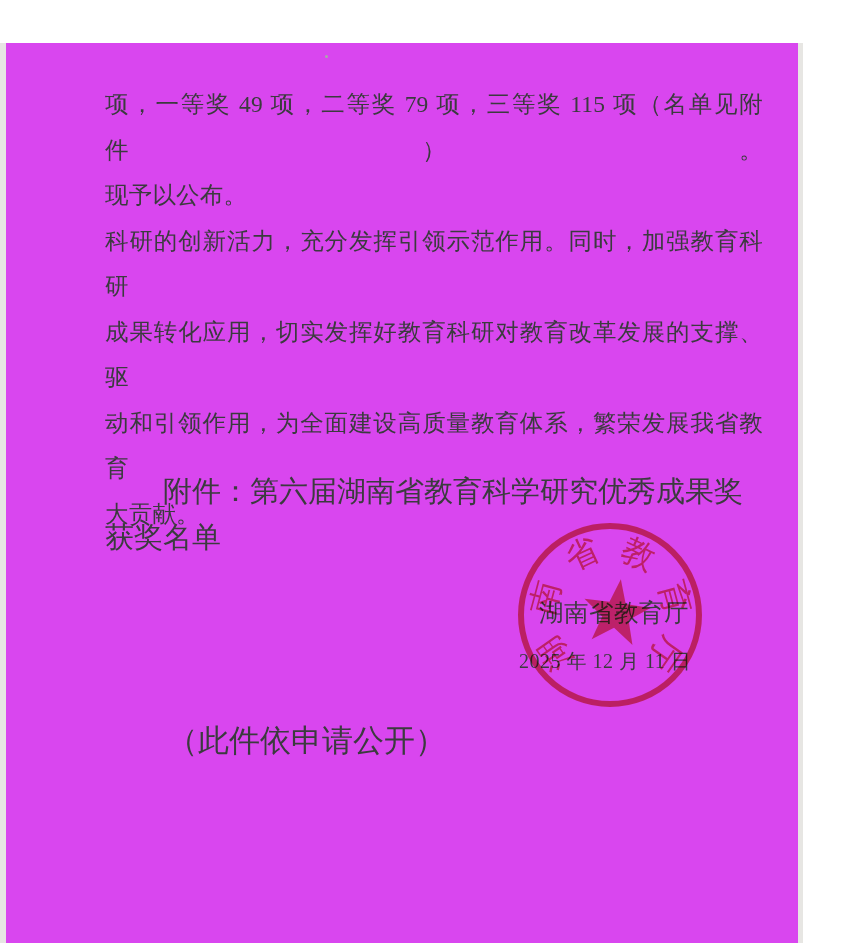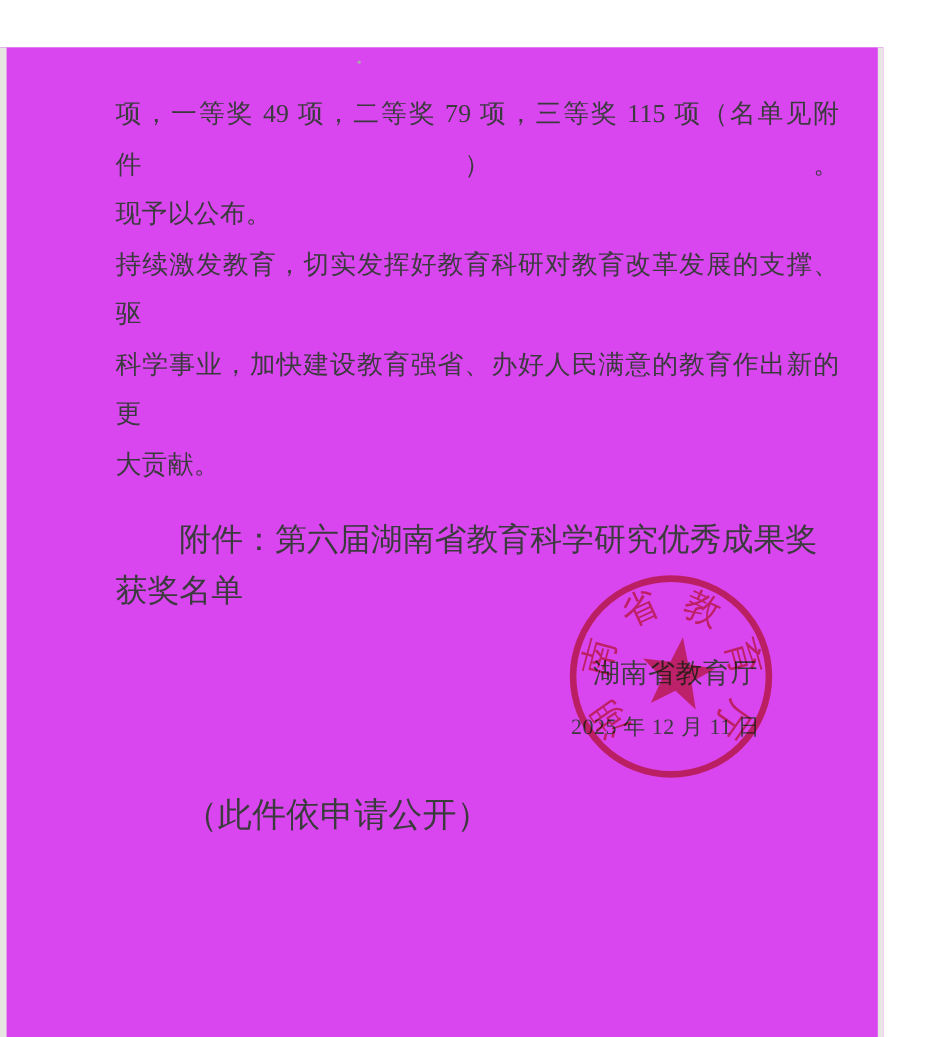--- a/index.html
+++ b/index.html
@@ -58,22 +58,23 @@
 
 <div class="page">
 
   <div class="edge left"></div>
   <div class="edge right"></div>
   <div class="speck"></div>
 
   <div class="body-text">
     <div class="line just">项，一等奖 49 项，二等奖 79 项，三等奖 115 项（名单见附件）。</div>
     <div class="line">现予以公布。</div>
-    <div class="line just">持续激发教育，切实发挥好教育科研对教育改革发展的支撑、驱</div>
-    <div class="line just">科学事业，加快建设教育强省、办好人民满意的教育作出新的更</div>
+    <div class="line just">科研的创新活力，充分发挥引领示范作用。同时，加强教育科研</div>
+    <div class="line just">成果转化应用，切实发挥好教育科研对教育改革发展的支撑、驱</div>
+    <div class="line just">动和引领作用，为全面建设高质量教育体系，繁荣发展我省教育</div>
     <div class="line">大贡献。</div>
   </div>
 
   <div class="attachment">附件：第六届湖南省教育科学研究优秀成果奖获奖名单</div>
 
   <div class="issuer">湖南省教育厅</div>
   <div class="date">2025 年 12 月 11 日</div>
   <div class="note">（此件依申请公开）</div>
 
   <svg class="seal" viewBox="0 0 190 190" xmlns="http://www.w3.org/2000/svg">

